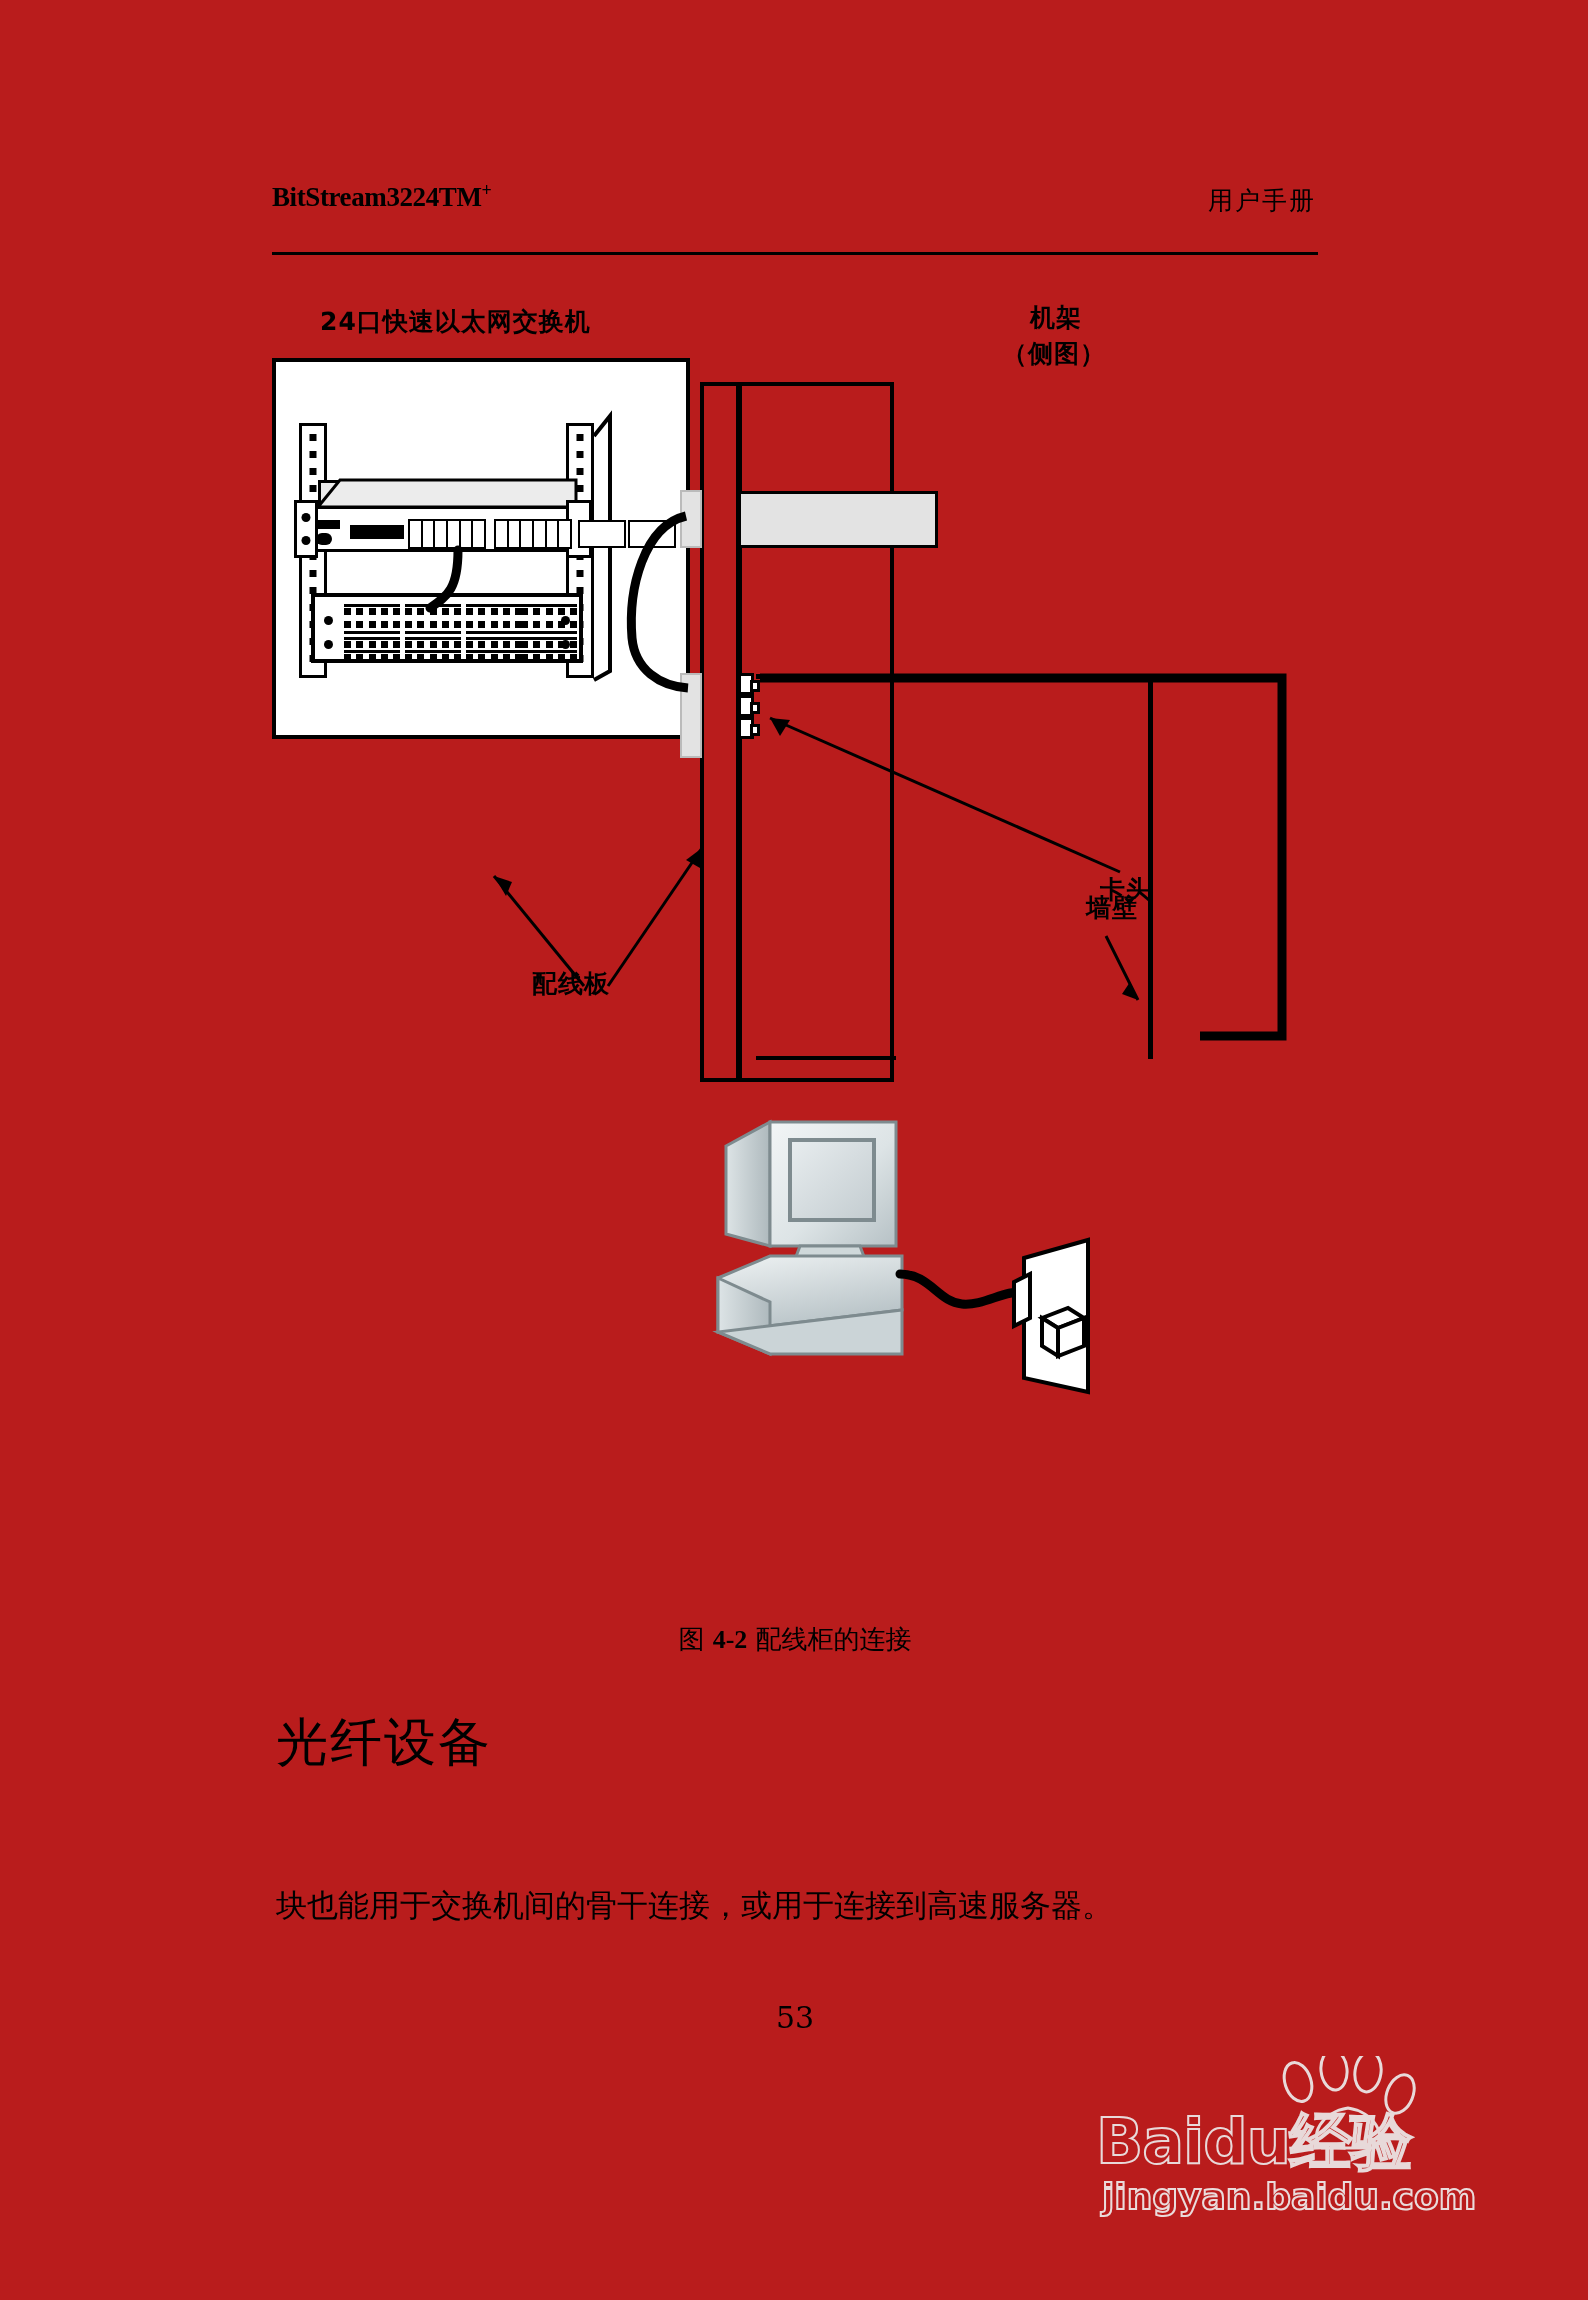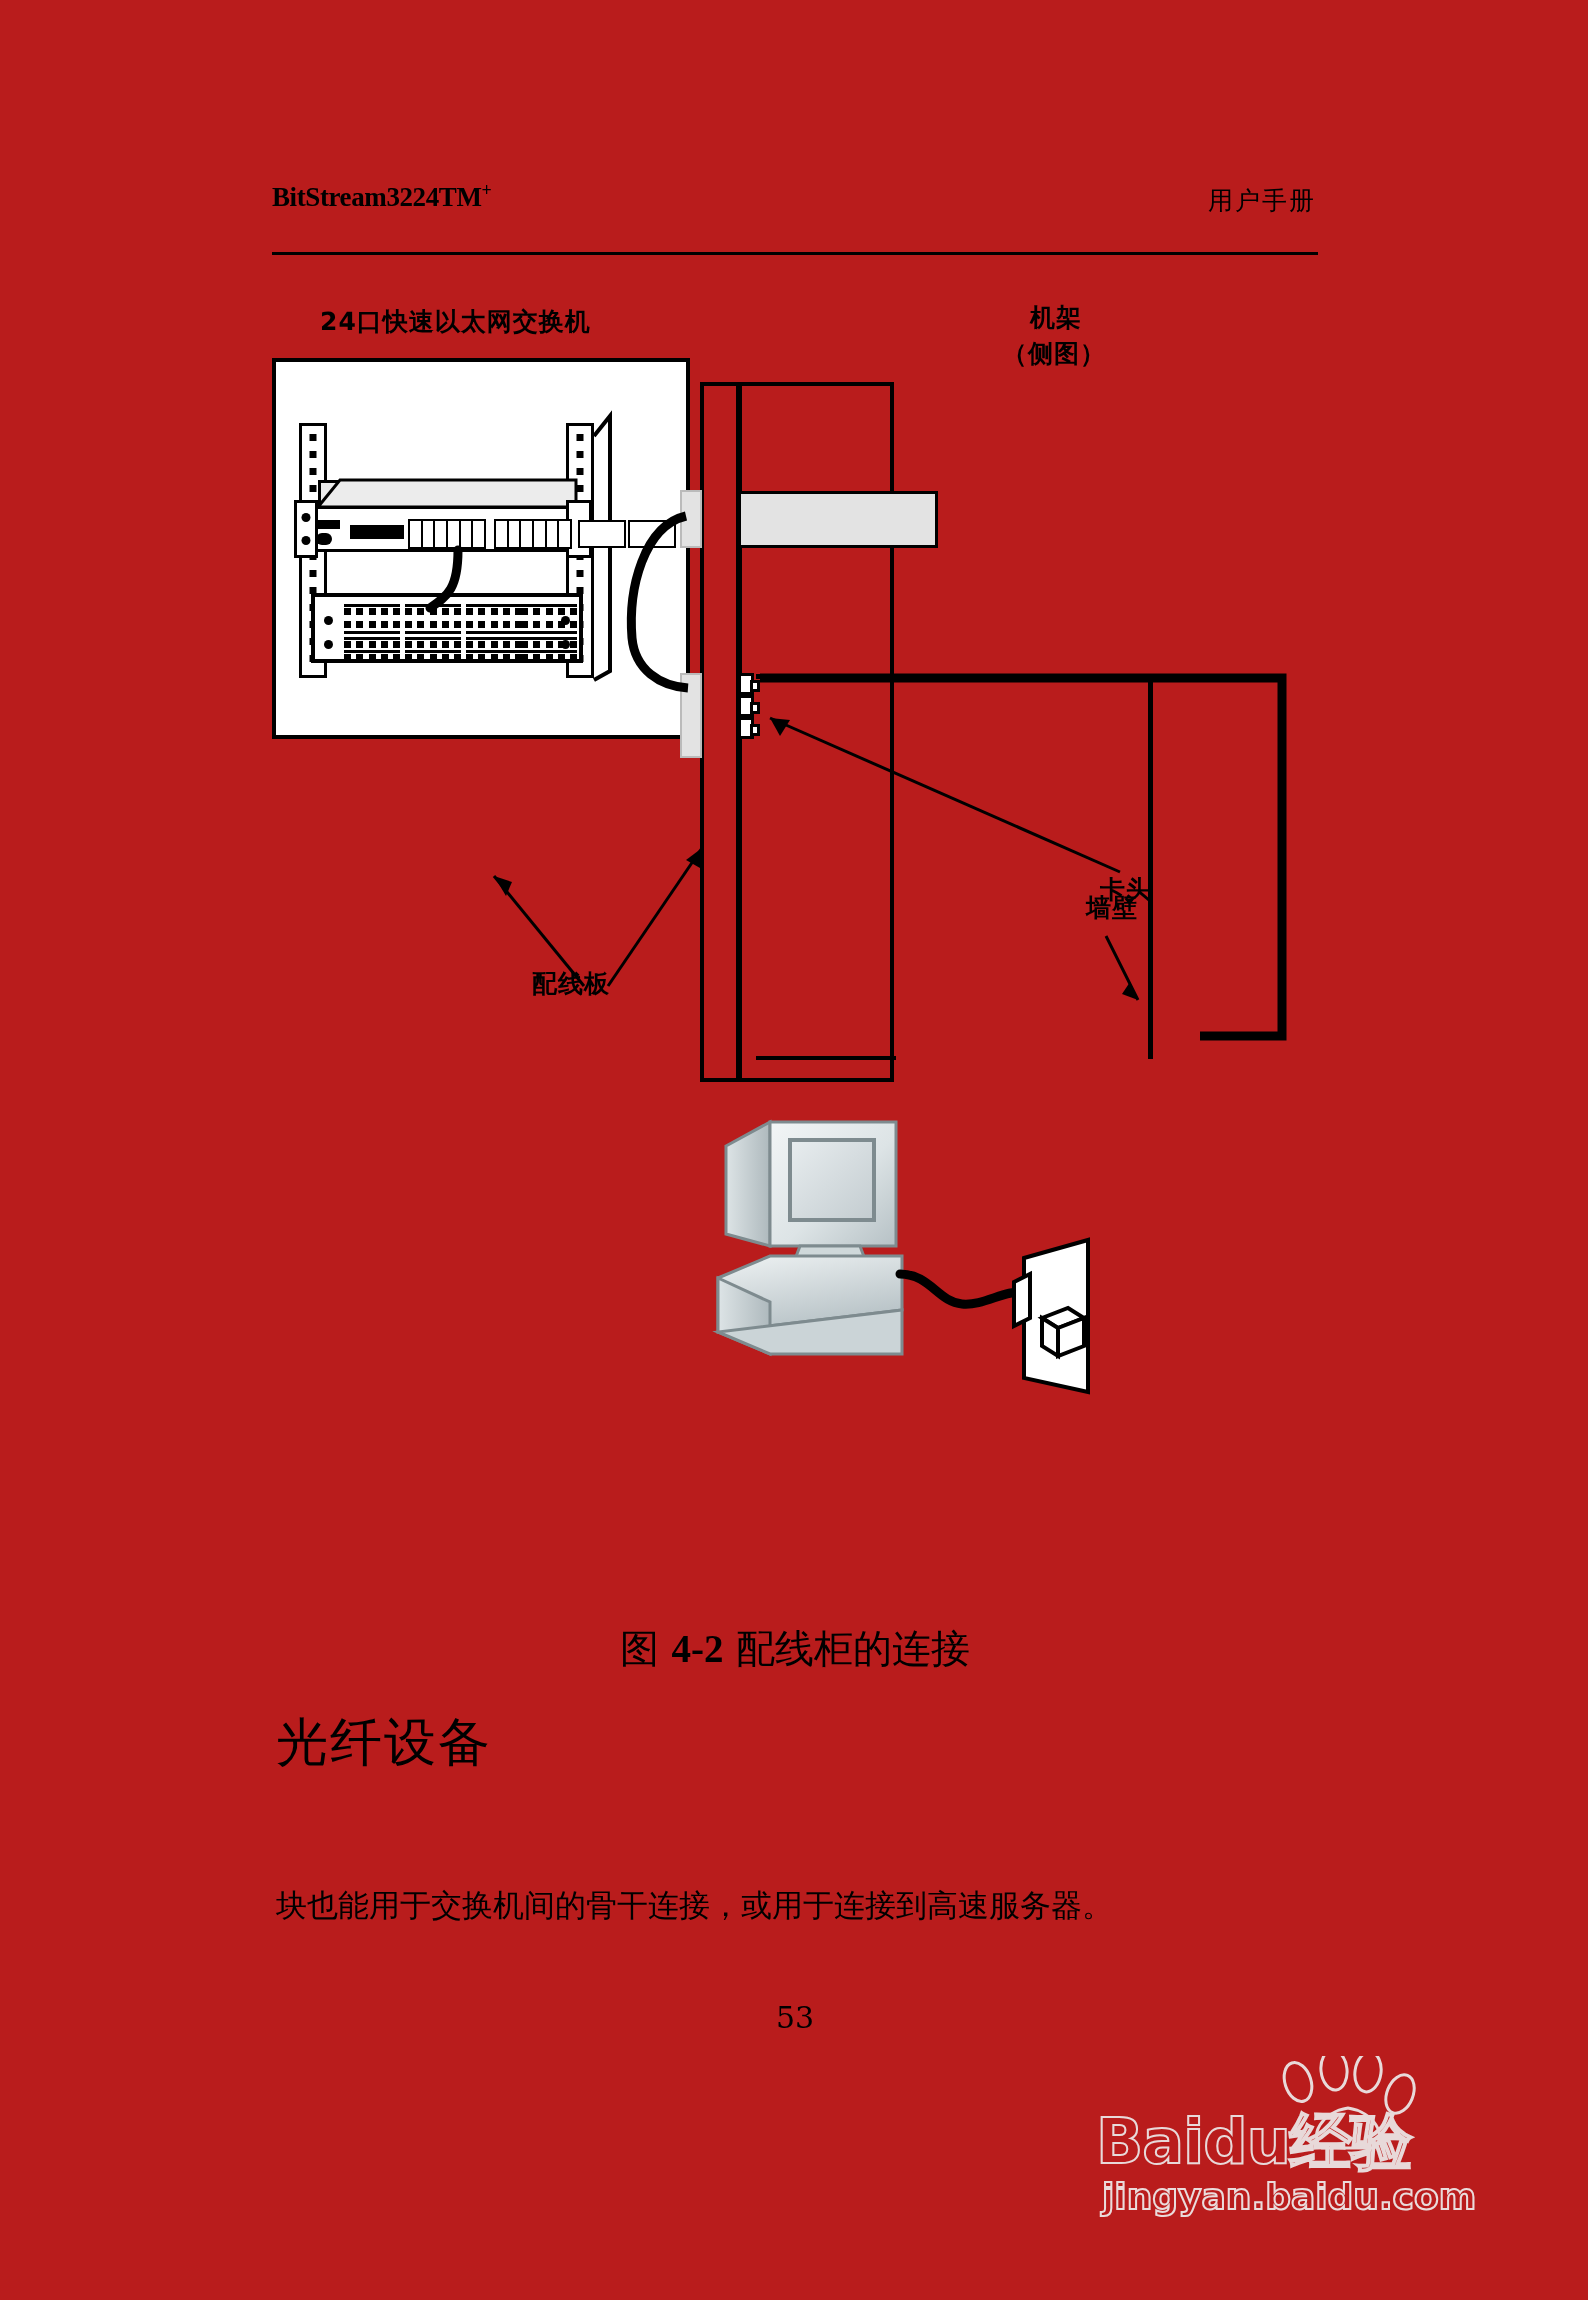--- a/index.html
+++ b/index.html
@@ -240,21 +240,21 @@
   .computer { position: absolute; left: 440px; top: 818px; width: 430px; height: 300px; }
 
   
   .caption {
     position: absolute;
     left: 272px;
     top: 1622px;
     width: 1046px;
     text-align: center;
     font-family: "DejaVu Serif", serif;
-    font-size: 39px;
+    font-size: 26px;
     white-space: nowrap;
   }
   .caption b { font-family: "Liberation Serif", serif; }
 
   
   .h1 {
     position: absolute;
     left: 276px;
     top: 1708px;
     font-family: "DejaVu Serif", serif;

